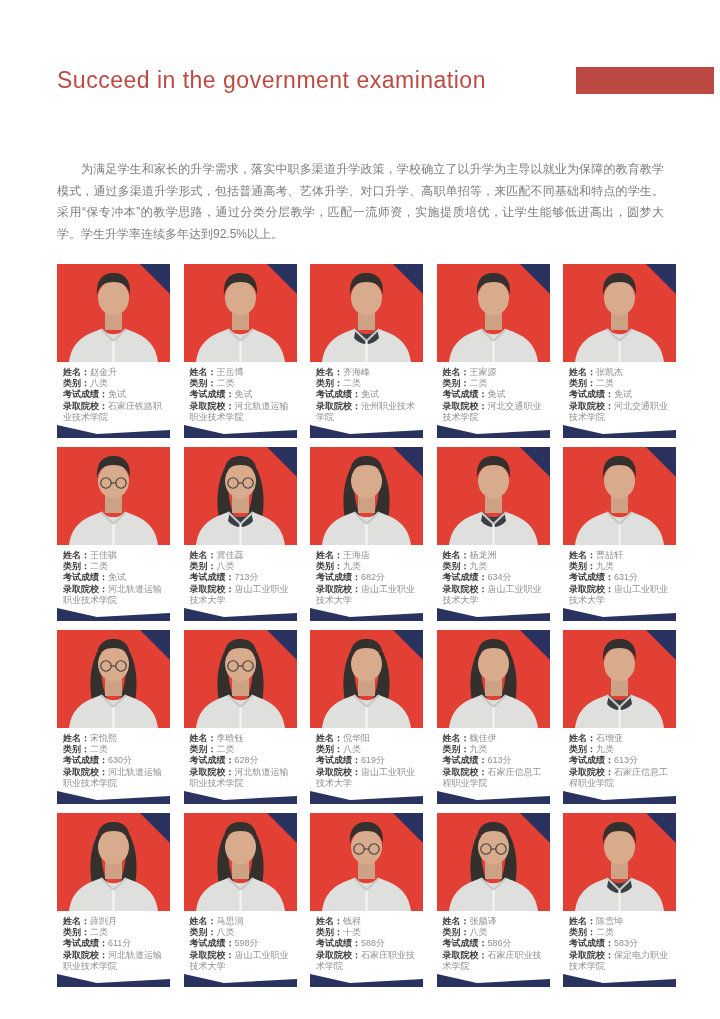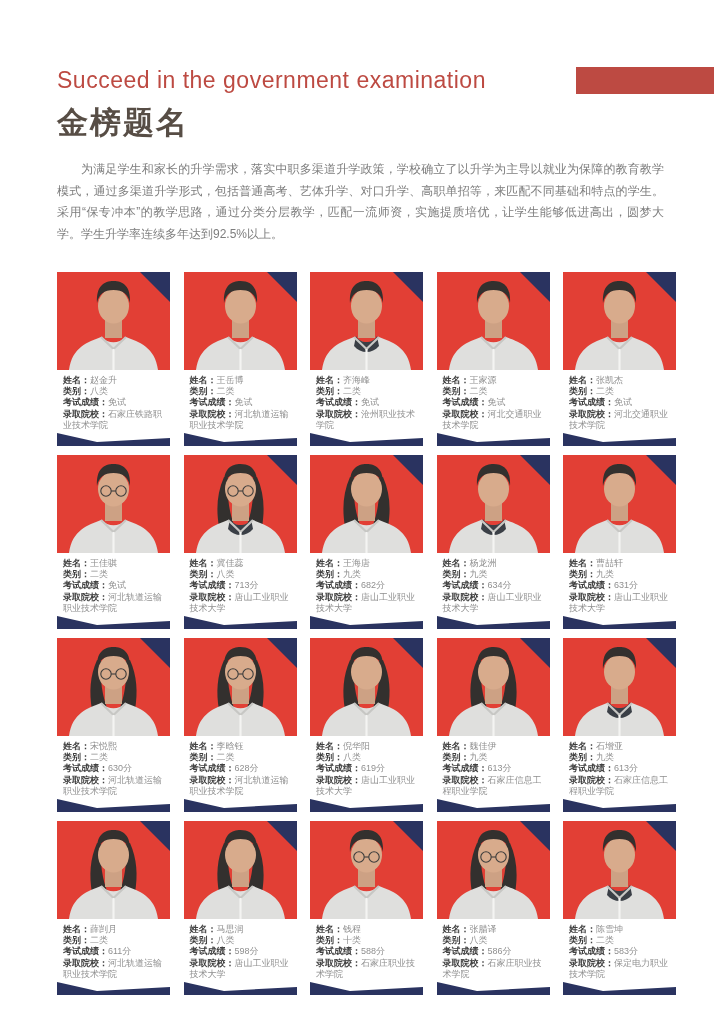--- a/index.html
+++ b/index.html
@@ -35,21 +35,21 @@
   .title-zh{
     font-size:31px;font-weight:bold;color:var(--title-dark);
     margin-top:6px;letter-spacing:2px;
   }
   .intro{
     position:absolute;left:57px;top:159px;width:607px;
     font-size:12px;line-height:21.5px;color:var(--body-gray);
     text-align:justify;text-indent:2em;
   }
   .grid{
-    position:absolute;left:57px;top:272px;width:619px;
+    position:absolute;left:57px;top:264px;width:619px;
     display:grid;grid-template-columns:repeat(5,113px);
     column-gap:13.5px;row-gap:9px;
   }
   .card{position:relative;width:113px;height:174px;background:#fff;}
   .photo{
     position:relative;width:113px;height:98px;
     background:var(--red);overflow:hidden;
   }
   .photo svg.portrait{position:absolute;left:0;bottom:0;width:113px;height:98px;display:block;}
   .corner{
@@ -68,21 +68,20 @@
   .photo.female .g-female{display:block;}
   .photo.glasses .g-glasses{display:block;}
   .photo.dark-inner .g-darkinner{display:block;}
 </style>
 </head>
 <body>
 
 <div class="header">
   <div class="title-en">Succeed in the government examination</div>
   <div class="title-bar"></div>
-  <div class="title-zh">金榜题名</div>
 </div>
 
 <p class="intro">为满足学生和家长的升学需求，落实中职多渠道升学政策，学校确立了以升学为主导以就业为保障的教育教学模式，通过多渠道升学形式，包括普通高考、艺体升学、对口升学、高职单招等，来匹配不同基础和特点的学生。采用“保专冲本”的教学思路，通过分类分层教学，匹配一流师资，实施提质培优，让学生能够低进高出，圆梦大学。学生升学率连续多年达到92.5%以上。</p>
 
 <div class="grid">
     <div class="card">
     <div class="photo male">
       <svg class="portrait" viewBox="0 0 113 98">
 
         <g class="g-female">

